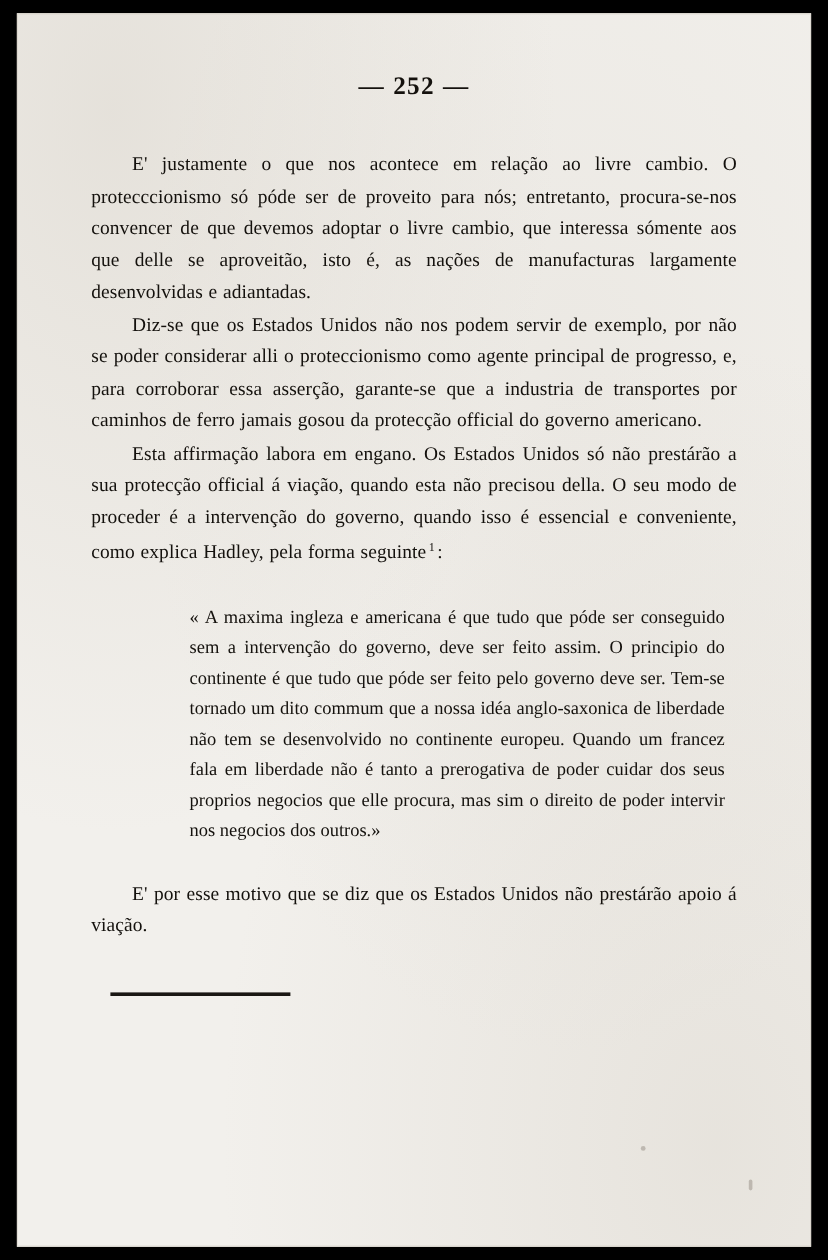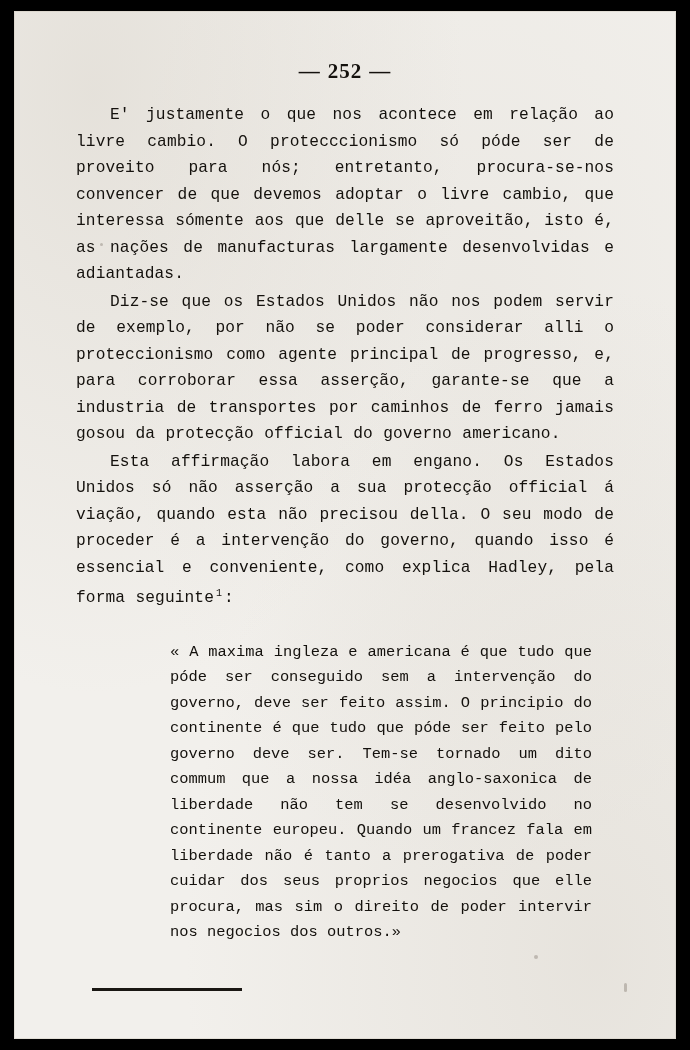--- a/index.html
+++ b/index.html
@@ -39,53 +39,52 @@
     position: relative;
     padding: 0 62px;
     color: #14110d;
   }
   .page-number {
     text-align: center;
     font-size: 21px;
     font-weight: bold;
     letter-spacing: 1px;
     margin-top: 48px;
-    margin-bottom: 18px;
+    margin-bottom: 40px;
     font-family: "Liberation Serif", serif;
   }
   .page-number .dash {
     display: inline-block;
     padding: 0 7px;
     font-weight: bold;
   }
   p.body-par {
     margin: 0 0 1px 0;
     font-size: 16.2px;
     line-height: 26.5px;
     text-align: justify;
     text-indent: 34px;
-    font-family: Liberation Mono, monospace;
+    font-family: Liberation Serif, serif;
     letter-spacing: 0.1px;
     word-spacing: 0.6px;
   }
   p.body-par.first {
     margin-top: 0;
   }
   .quote {
     margin: 28px 0 26px 0;
     padding: 0 6px 0 78px;
     font-size: 15.4px;
     line-height: 25.5px;
     text-align: justify;
     font-family: "Liberation Serif", serif;
   }
   .quote p {
-    margin: 16px;
+    margin: 4px;
     text-indent: 0;
-    font-family: Liberation Mono, monospace;
   }
   .footnote-rule {
     width: 150px;
     height: 0;
     border-top: 3px solid #1a1713;
     margin: 42px 0 16px 16px;
   }
   .footnote {
     font-size: 12.3px;
     line-height: 17px;
@@ -123,26 +122,27 @@
     <div class="content">
 
       <div class="page-number">
         <span class="dash">—</span><span>252</span><span class="dash">—</span>
       </div>
 
       <p class="body-par first">E' justamente o que nos acontece em relação ao livre cambio. O protecccionismo só póde ser de proveito para nós; entretanto, procura-se-nos convencer de que devemos adoptar o livre cambio, que interessa sómente aos que delle se aproveitão, isto é, as nações de manufacturas largamente desenvolvidas e adiantadas.</p>
 
       <p class="body-par">Diz-se que os Estados Unidos não nos podem servir de exemplo, por não se poder considerar alli o proteccionismo como agente principal de progresso, e, para corroborar essa asserção, garante-se que a industria de transportes por caminhos de ferro jamais gosou da protecção official do governo americano.</p>
 
-      <p class="body-par"><span>Esta affirmação labora em engano. Os Estados Unidos só não asserção a sua protecção official á viação, quando esta não precisou della. O seu modo de proceder é a intervenção do governo, quando isso é essencial e conveniente, como explica Hadley, pela forma seguinte</span><span class="fn-marker">1</span><span>:</span></p>
+      <p class="body-par"><span>Esta affirmação labora em engano. Os Estados Unidos só não prestárão a sua protecção official á viação, quando esta não precisou della. O seu modo de proceder é a intervenção do governo, quando isso é essencial e conveniente, como explica Hadley, pela forma seguinte</span><span class="fn-marker">1</span><span>:</span></p>
 
       <div class="quote">
         <p>« A maxima ingleza e americana é que tudo que póde ser conseguido sem a intervenção do governo, deve ser feito assim. O principio do continente é que tudo que póde ser feito pelo governo deve ser. Tem-se tornado um dito commum que a nossa idéa anglo-saxonica de liberdade não tem se desenvolvido no continente europeu. Quando um francez fala em liberdade não é tanto a prerogativa de poder cuidar dos seus proprios negocios que elle procura, mas sim o direito de poder intervir nos negocios dos outros.»</p>
       </div>
 
+      <p class="body-par">E' por esse motivo que se diz que os Estados Unidos não prestárão apoio á viação.</p>
 
 
       <div class="footnote-rule"></div>
 
 
     </div>
   </div>
 </div>
 
 </body></html>

